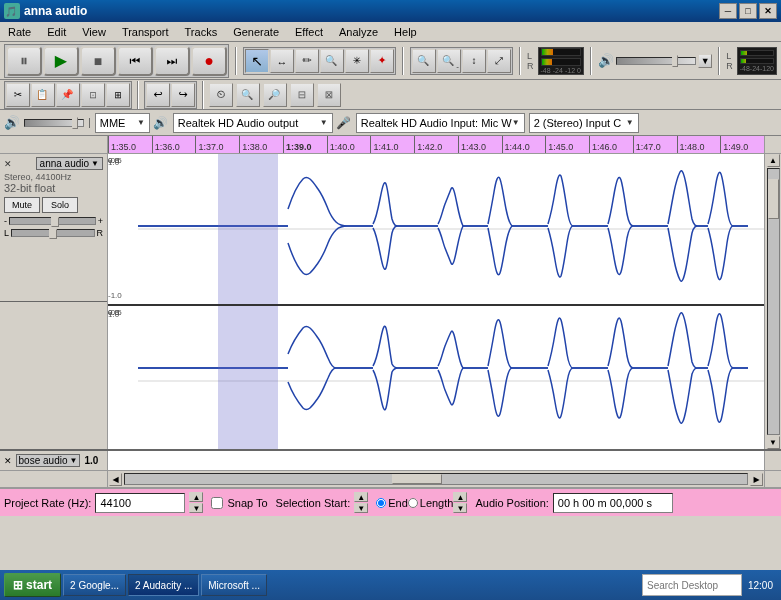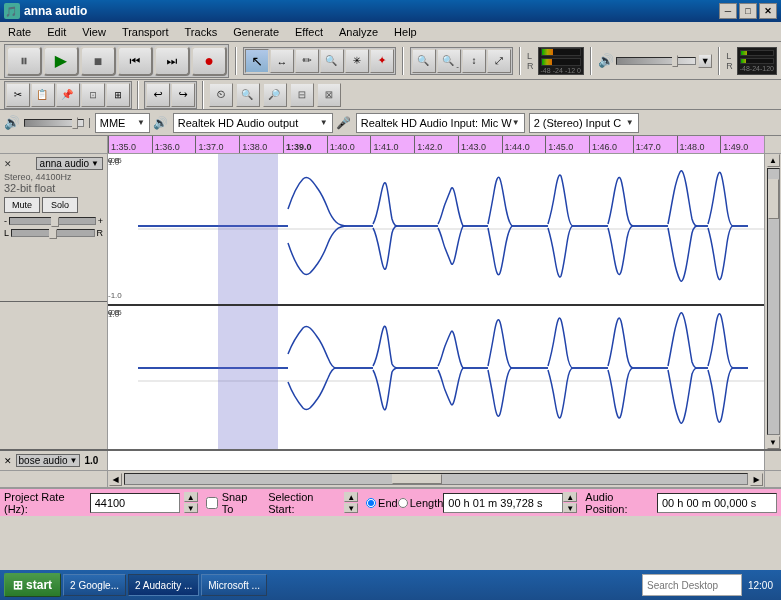--- a/index.html
+++ b/index.html
@@ -636,23 +636,20 @@
 
   <div style="display:flex; align-items:center; ">
     <label style="display:flex; align-items:center; gap:2px; cursor:pointer;">
       <input type="radio" name="endlength" checked="" style="width: 10px; height: 10px;">
       <span>End</span>
     </label>
     <label style="display:flex; align-items:center; gap:2px; cursor:pointer;">
       <input type="radio" name="endlength" style="width: 10px; height: 10px;">
       <span>Length</span>
     </label>
-    <div class="status-value" style="min-width:120px;">
-      <span>00 h 01 m 39,728 s</span>
-    </div>
     <div style="display:flex; flex-direction:column; gap:1px;">
       <div class="status-arrow">▲</div>
       <div class="status-arrow">▼</div>
     </div>
   </div>
 
   <div class="status-section">
     <span>Audio Position:</span>
     <div class="status-value" style="min-width:120px;">
       <span>00 h 00 m 00,000 s</span>

